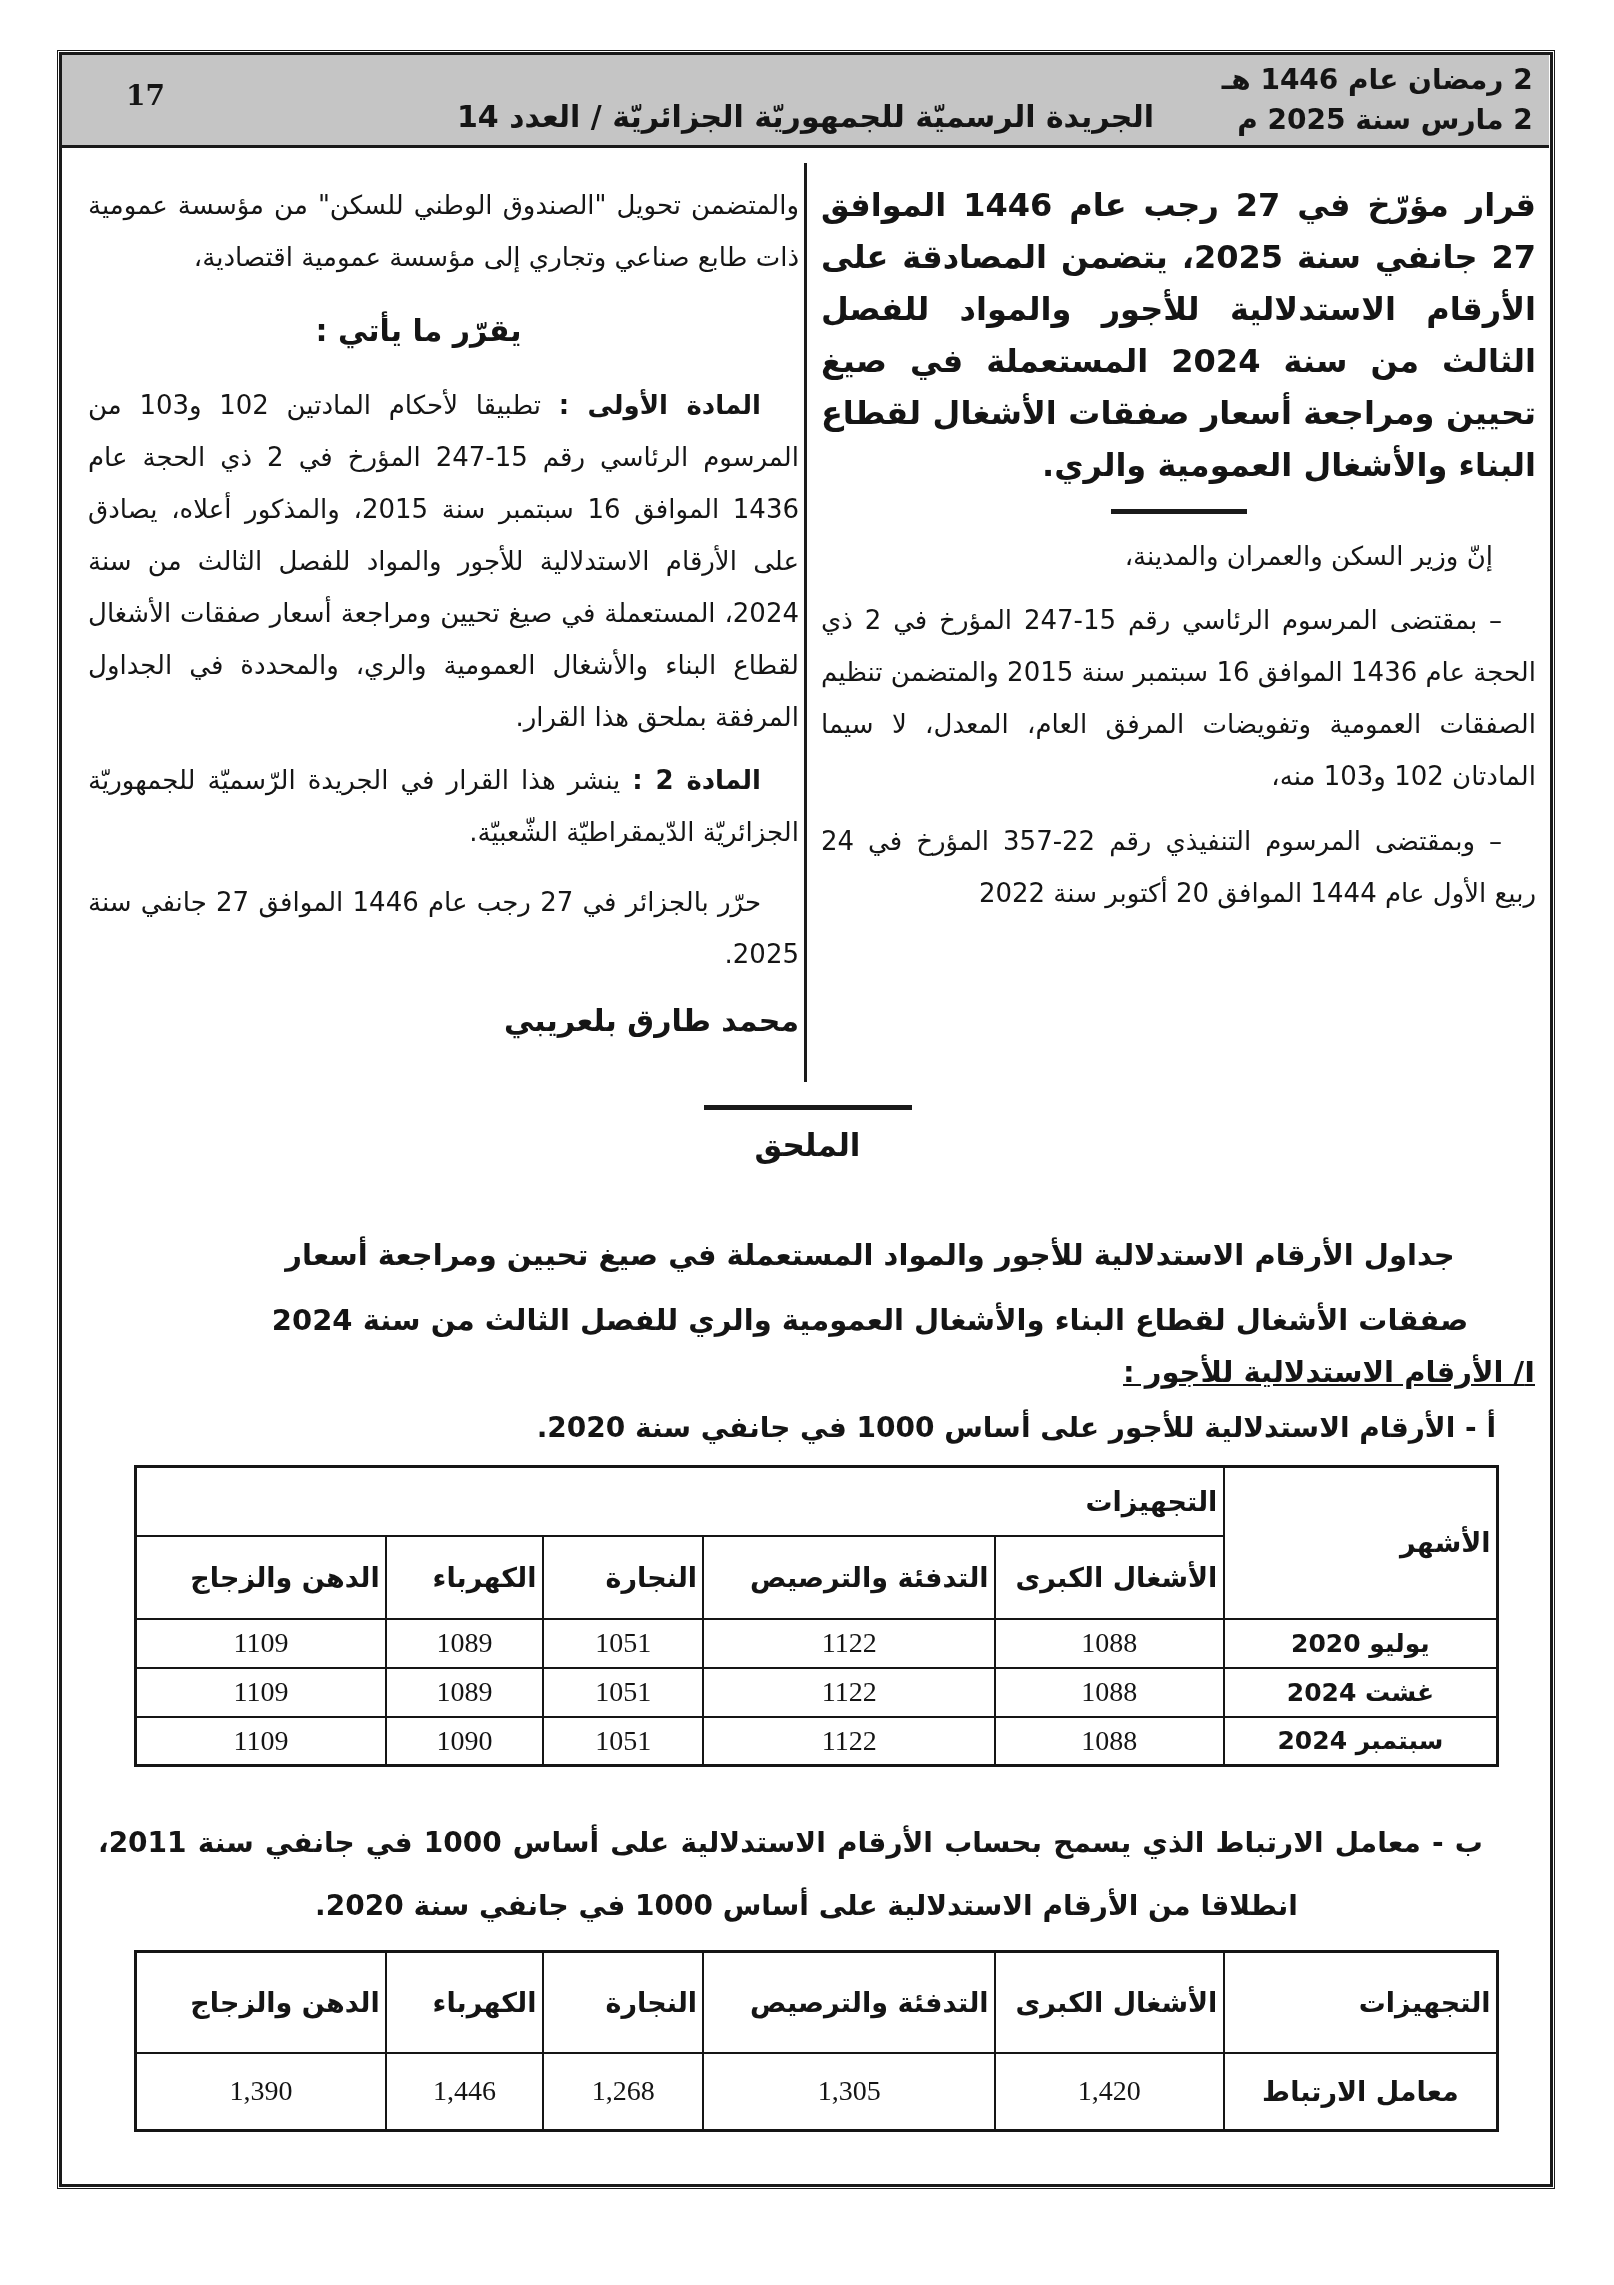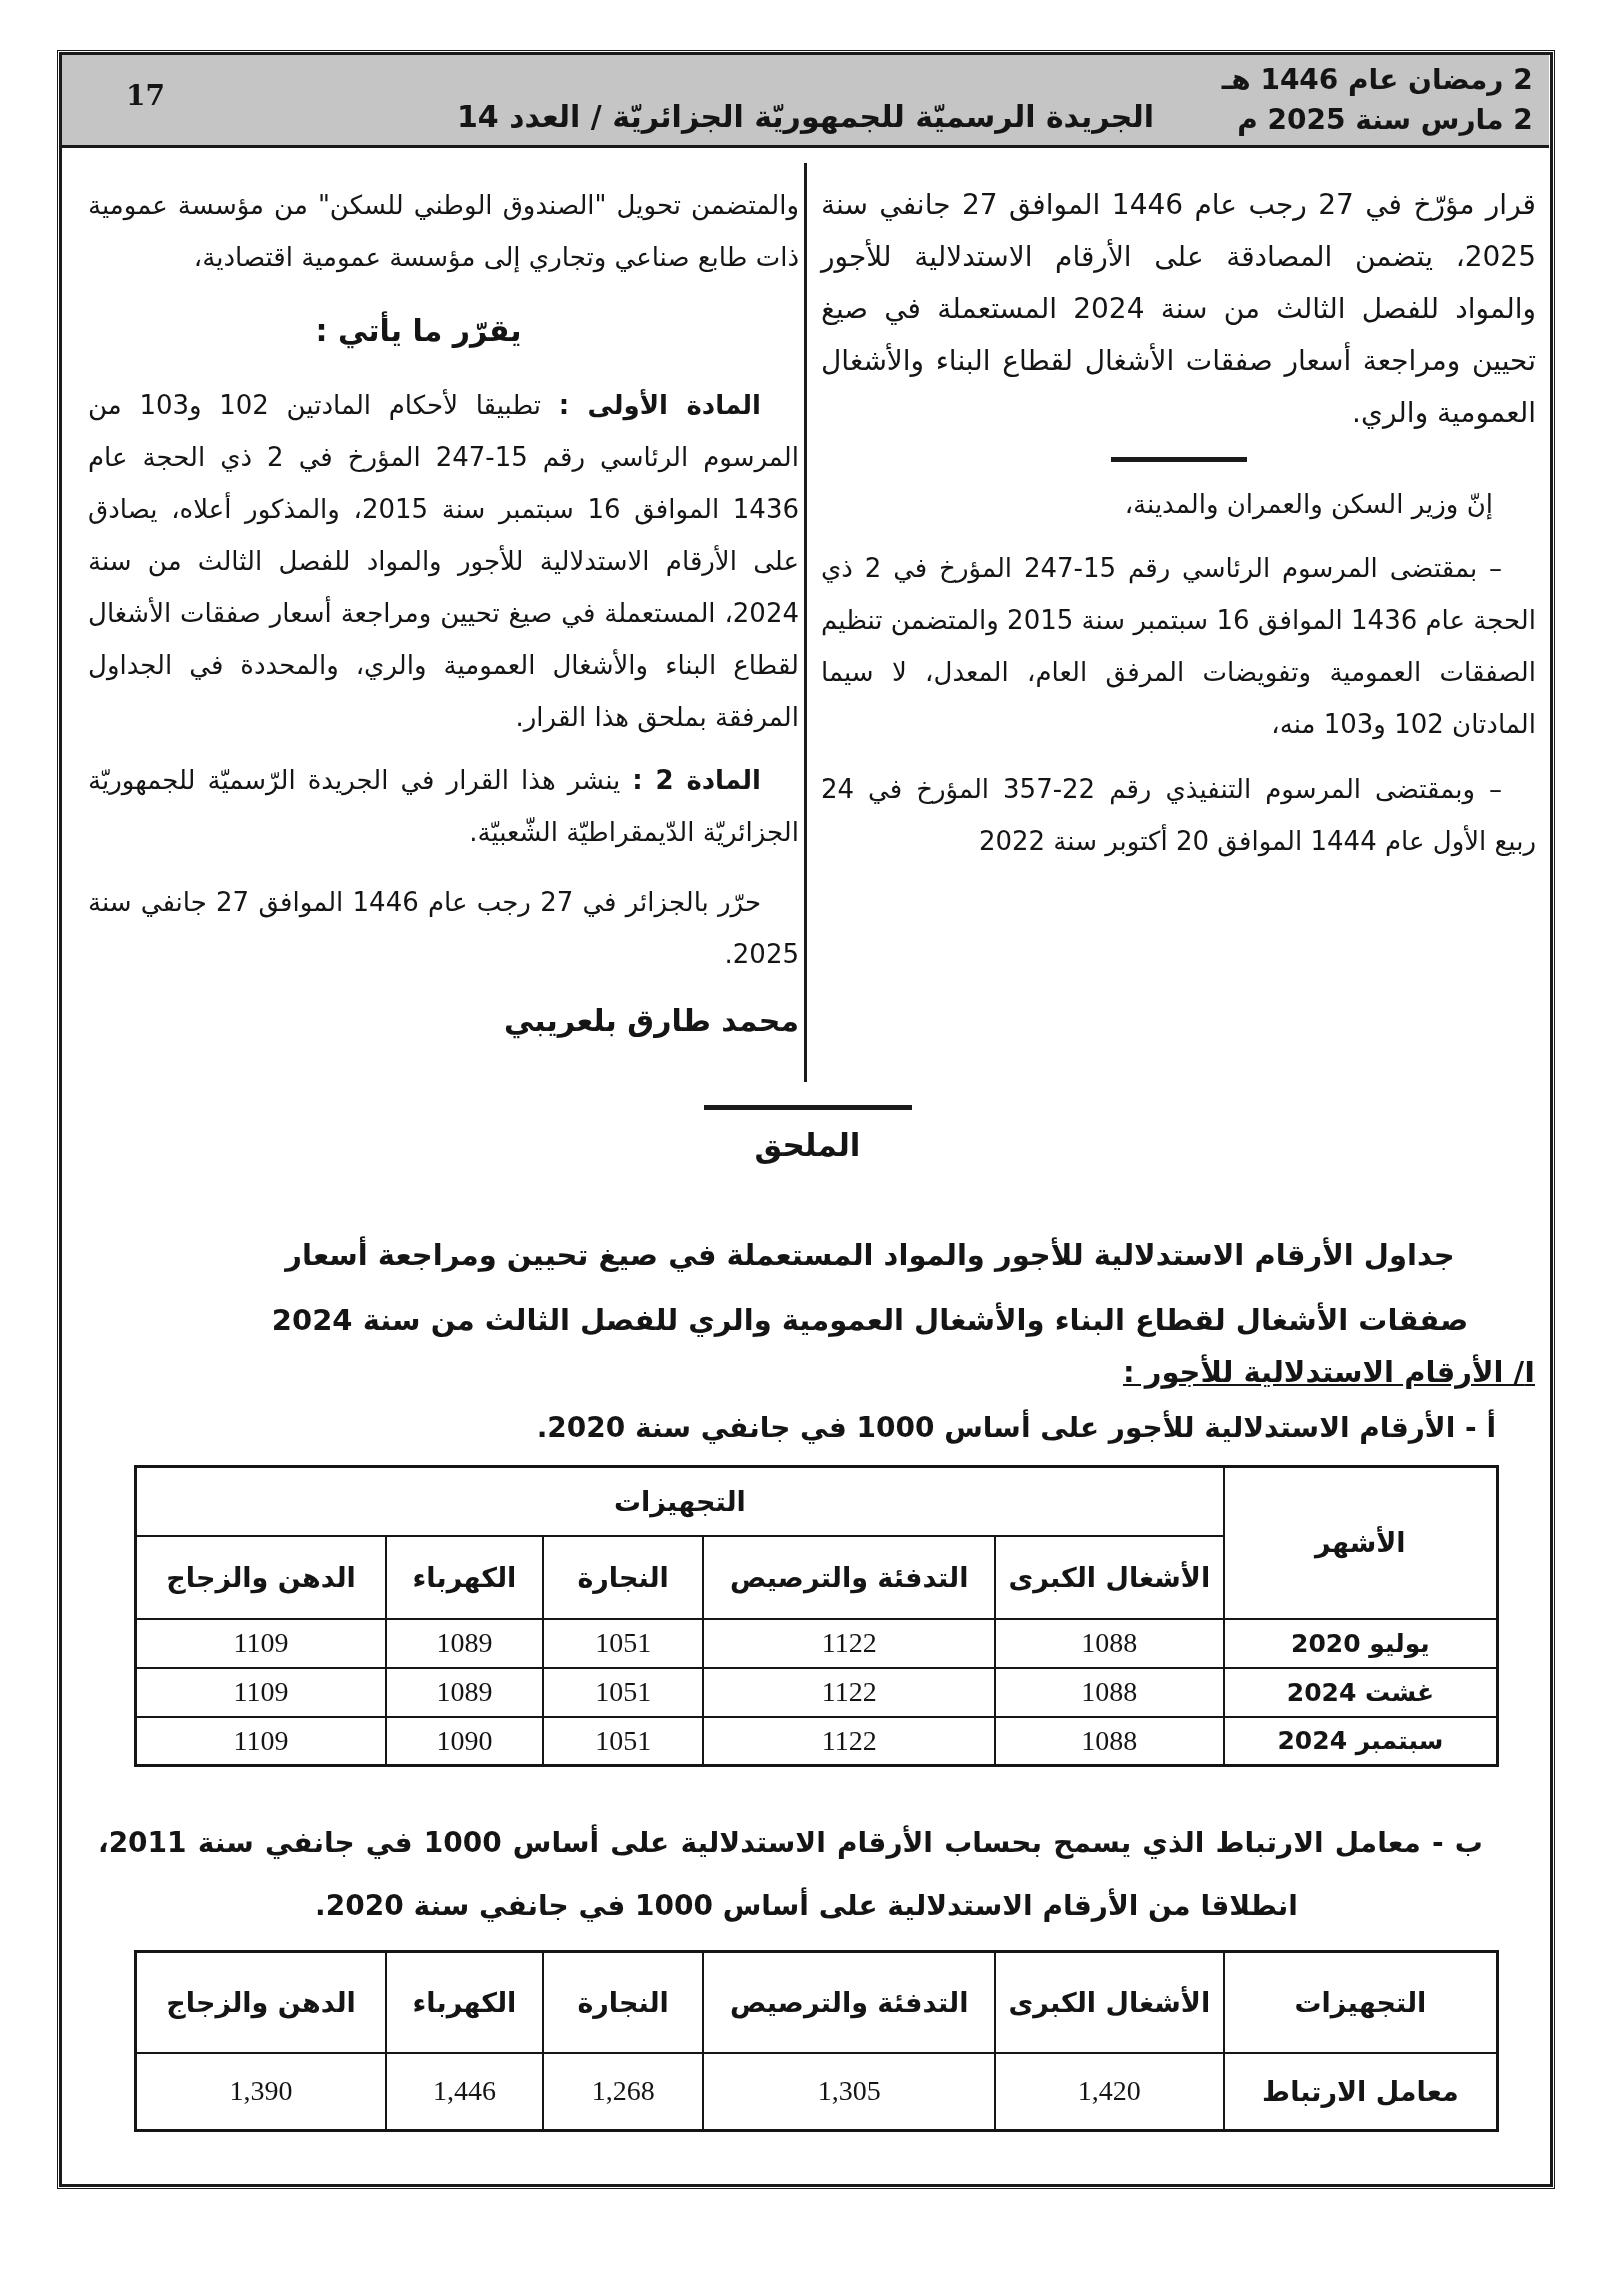--- a/index.html
+++ b/index.html
@@ -13,42 +13,42 @@
                   font-weight:bold;font-size:28px;line-height:40px;}
   .masthead-title{position:absolute;left:50%;transform:translateX(-50%);bottom:11px;white-space:nowrap;
                   direction:rtl;font-weight:bold;font-size:30px;}
   .masthead-page{position:absolute;left:64px;top:24.4px;font-family:"DejaVu Serif",serif;
                  font-weight:bold;font-size:28px;}
   .divider{position:absolute;left:804px;top:163px;width:2.7px;height:919px;background:#1a1a1a;}
   .col{position:absolute;top:179px;direction:rtl;text-align:justify;font-size:26px;line-height:52px;}
   .col-right{left:821px;width:715px;}
   .col-left{left:88px;width:711px;}
   .col p{margin:0;}
-  .decree-title{font-weight:normal;font-size:28px;line-height:52px;}
+  .decree-title{font-weight:bold;font-size:32px;line-height:52px;}
   .sep{width:136px;height:4.5px;background:#1a1a1a;margin:18px auto 16.3px auto;}
   .minister{text-align:right;padding-right:43px;margin-bottom:12.7px !important;}
   .visa{text-indent:34px;margin-bottom:12.7px !important;}
   .cont{margin-bottom:22px !important;}
   .decide{font-weight:bold;font-size:30px;text-align:center;padding-right:50px;margin:18px 0 22px 0 !important;}
   .article{text-indent:38px;margin-bottom:11px !important;}
   .lbl{font-weight:bold;}
   .done-at{text-indent:38px;margin:18px 0 14.5px 0 !important;}
   .signature{font-weight:bold;font-size:30px;text-align:right;padding-left:107px;}
   .annex-sep{position:absolute;left:50%;margin-left:-104px;top:1105px;width:208px;height:5.4px;background:#1a1a1a;}
   .annex-heading{position:absolute;left:0;top:1127px;width:100%;text-align:center;direction:rtl;
                  font-weight:bold;font-size:31px;}
   .annex-title{position:absolute;left:237px;top:1223px;width:1266px;text-align:center;direction:rtl;
                font-weight:bold;font-size:29px;line-height:65px;}
   .section-i{position:absolute;right:80px;top:1355px;direction:rtl;font-weight:bold;font-size:29px;text-decoration:underline;}
   .section-a{position:absolute;right:119px;top:1411px;direction:rtl;font-weight:bold;font-size:28px;}
   table.gz{position:absolute;left:134px;width:1365px;border-collapse:collapse;direction:rtl;
            table-layout:fixed;border:3.6px solid #151515;}
   table.gz th,table.gz td{border:2.7px solid #151515;text-align:center;vertical-align:middle;
            padding:0 5.4px;overflow:hidden;}
-  table.gz th{font-weight:bold;font-size:27px;}
+  table.gz th{font-weight:bold;font-size:27px;text-align:right;}
   .t1{top:1465px;}
   .t1 .r-group{height:69px;}
   .t1 .r-sub{height:83px;}
   .t1 .r-data{height:49px;}
   .t2{top:1950px;}
   .t2 .r-head{height:101px;}
   .t2 .r-data{height:78px;}
   td.num{font-family:"Liberation Serif",serif;font-size:28px;font-weight:normal;}
   td.month{font-weight:bold;font-size:25px;direction:rtl;}
   td.rowlbl{font-weight:bold;font-size:27px;direction:rtl;}

